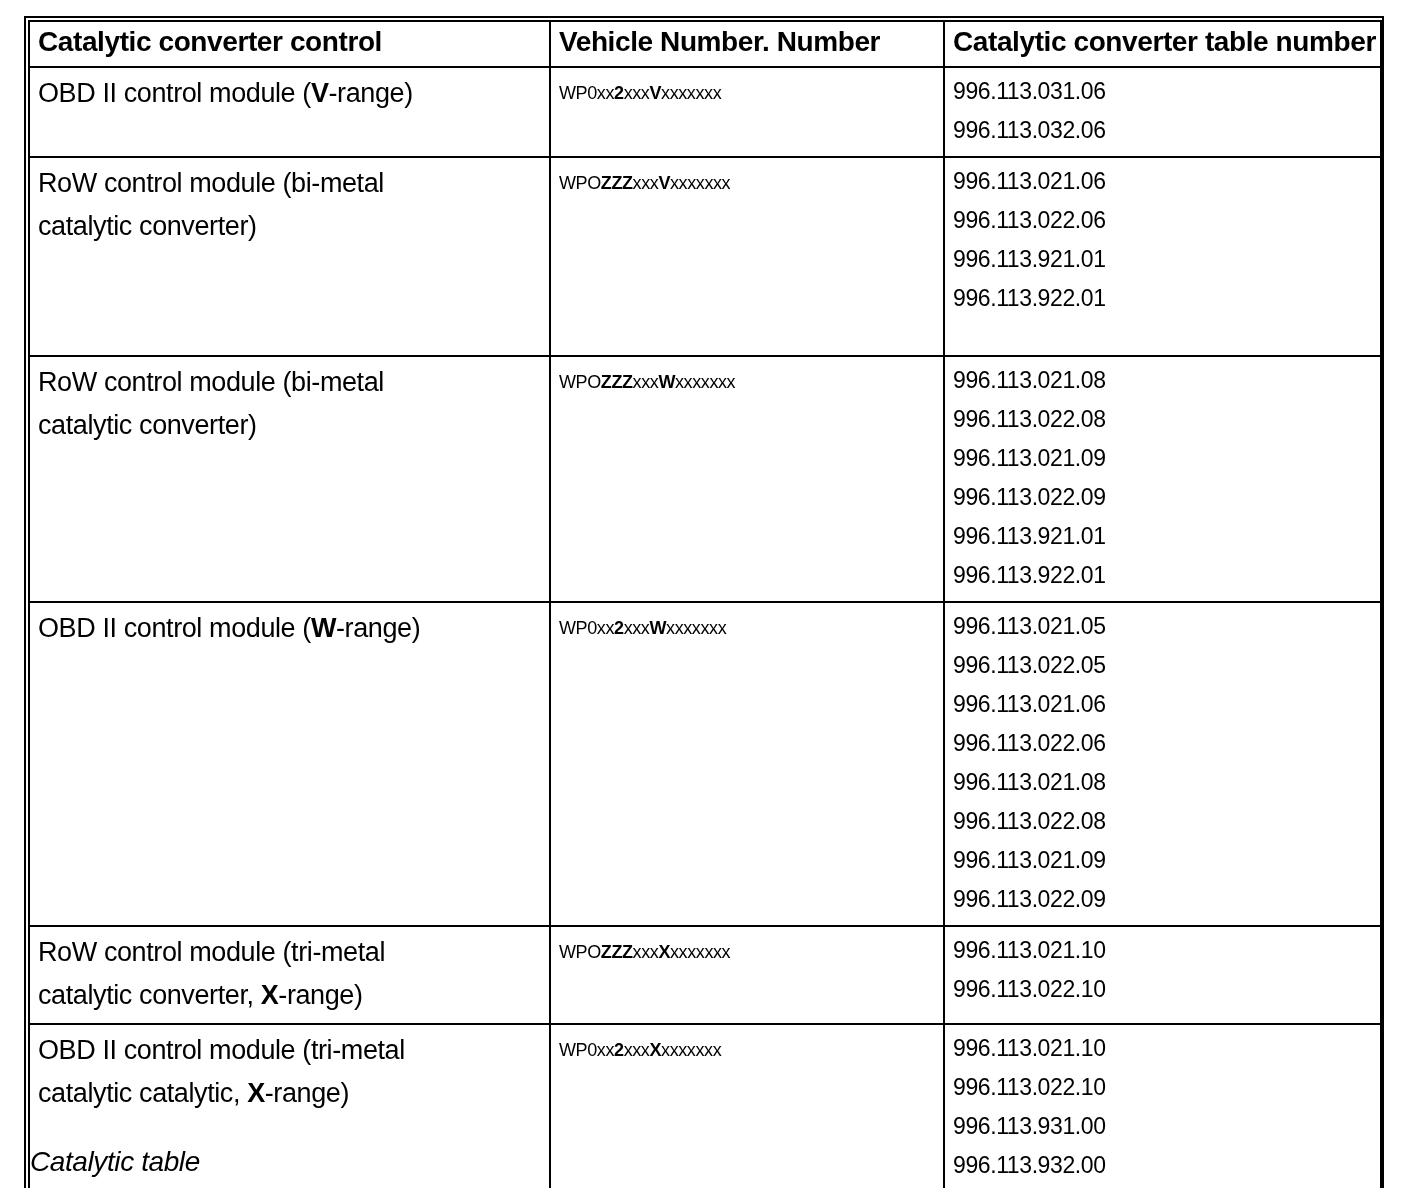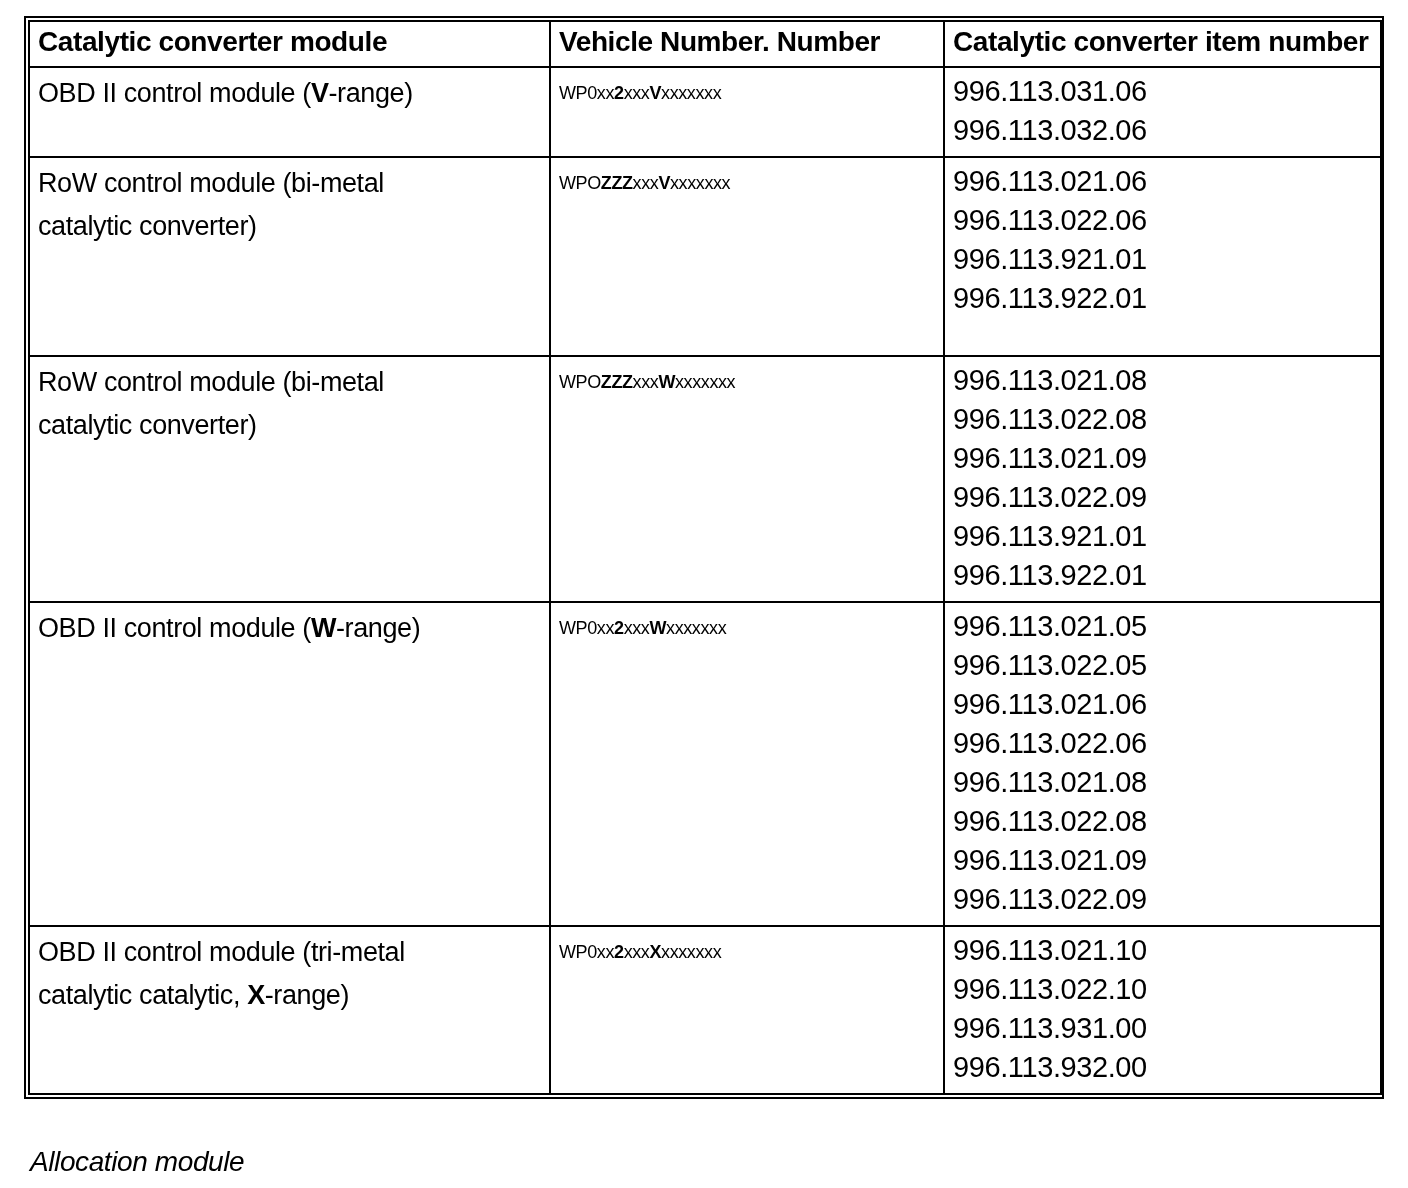--- a/index.html
+++ b/index.html
@@ -54,21 +54,21 @@
     font-size: 27px;
     line-height: 43px;
     white-space: pre-wrap;
   }
   td.vin {
     font-size: 18px;
     line-height: 43px;
     white-space: nowrap;
   }
   td.items {
-    font-size: 29px;
+    font-size: 23px;
     line-height: 39px;
     white-space: pre-line;
   }
   .b { font-weight: bold; }
   tr.r1 { height: 87px; }
   tr.r2 { height: 199px; }
   tr.r3 { height: 238px; }
   tr.r4 { height: 305px; }
   tr.r5 { height: 86px; }
   tr.r6 { height: 159px; }
@@ -88,23 +88,23 @@
 
   <div class="table-wrap">
     <table class="alloc">
       <colgroup>
         <col class="c1">
           <col class="c2">
           <col class="c3">
       </colgroup>
       <thead>
         <tr>
-          <th class="hdr">Catalytic converter module</th>
+          <th class="hdr">Catalytic converter control</th>
           <th class="hdr">Vehicle Number. Number</th>
-          <th class="hdr">Catalytic converter item number</th>
+          <th class="hdr">Catalytic converter table number</th>
         </tr>
       </thead>
       <tbody>
         <tr class="r1">
           <td class="version"><span>OBD II control module (</span><span class="b">V</span><span>-range)</span></td>
           <td class="vin"><span>WP0xx</span><span class="b">2</span><span>xxx</span><span class="b">V</span><span>xxxxxxx</span></td>
           <td class="items">996.113.031.06
 996.113.032.06</td>
         </tr>
         <tr class="r2">
@@ -132,28 +132,35 @@
           <td class="vin"><span>WP0xx</span><span class="b">2</span><span>xxx</span><span class="b">W</span><span>xxxxxxx</span></td>
           <td class="items">996.113.021.05
 996.113.022.05
 996.113.021.06
 996.113.022.06
 996.113.021.08
 996.113.022.08
 996.113.021.09
 996.113.022.09</td>
         </tr>
+        <tr class="r5">
+          <td class="version"><span>RoW control module (tri-metal
+catalytic converter, </span><span class="b">X</span><span>-range)</span></td>
+          <td class="vin"><span>WPO</span><span class="b">ZZZ</span><span>xxx</span><span class="b">X</span><span>xxxxxxx</span></td>
+          <td class="items">996.113.021.10
+996.113.022.10</td>
+        </tr>
         <tr class="r6">
           <td class="version"><span>OBD II control module (tri-metal
 catalytic catalytic, </span><span class="b">X</span><span>-range)</span></td>
           <td class="vin"><span>WP0xx</span><span class="b">2</span><span>xxx</span><span class="b">X</span><span>xxxxxxx</span></td>
           <td class="items">996.113.021.10
 996.113.022.10
 996.113.931.00
 996.113.932.00</td>
         </tr>
       </tbody>
     </table>
   </div>
 
-  <div class="caption">Allocation module</div>
+  <div class="caption">Catalytic table</div>
 
 </div>
 
 </body></html>

